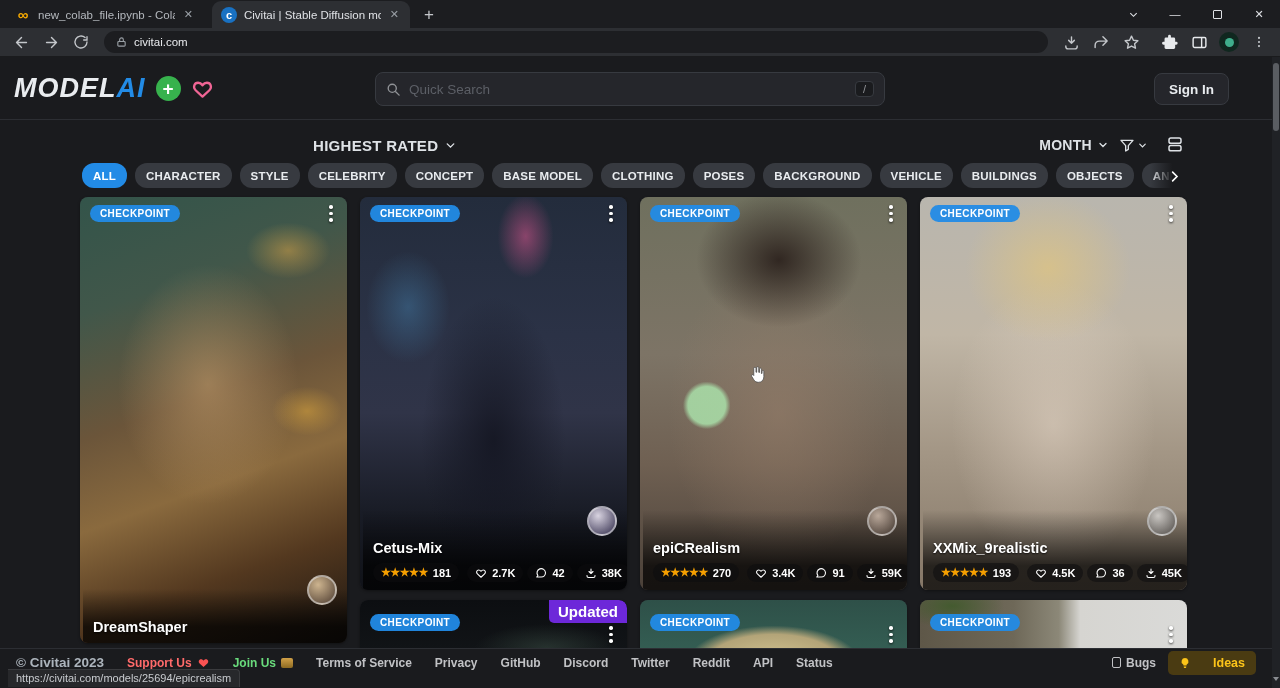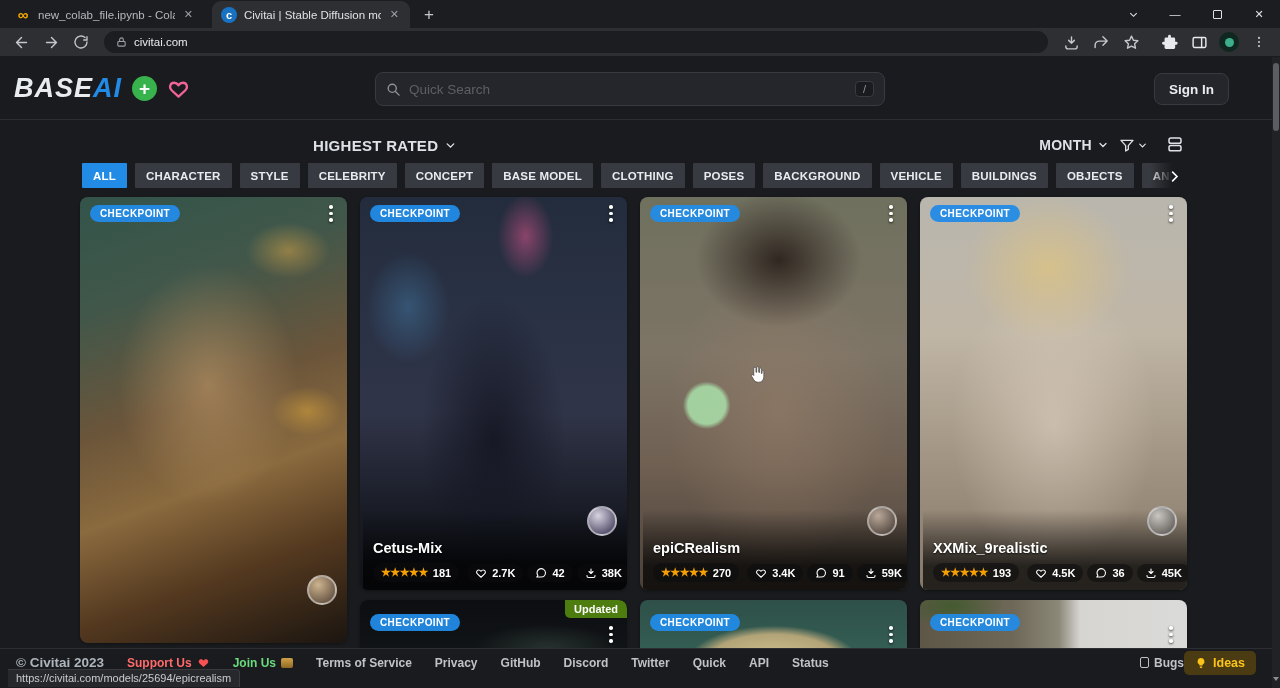--- a/index.html
+++ b/index.html
@@ -62,34 +62,34 @@
   .seg-item:first-child,.seg-item.on + .seg-item,.seg-item.on{border-left:none}
   .seg-item.on{background:#373a40;border-radius:6px;color:#fff;font-weight:700}
   .sortdd{position:absolute;left:313px;top:74px;height:28px;display:flex;align-items:center;gap:6px;
     color:#dee2e6;font-size:15px;font-weight:800;letter-spacing:.3px}
   .rightctrls{position:absolute;right:96px;top:74px;height:28px;display:flex;align-items:center;gap:10px;
     color:#dee2e6;font-size:14px;font-weight:800;letter-spacing:.3px}
 
   
   .chiprow{position:absolute;left:82px;top:106px;width:1098px;height:26px;overflow:hidden;
     display:flex;gap:8px;white-space:nowrap}
-  .chip{flex:0 0 auto;height:25px;display:flex;align-items:center;padding:4px 11px;border-radius:1px;
+  .chip{flex:0 0 auto;height:25px;display:flex;align-items:center;padding:4px 11px;border-radius:12px;
     background:#373a40;color:#e9ecef;font-size:11.5px;font-weight:700;letter-spacing:.2px}
   .chip.on{background:#228be6;color:#fff}
   .chipmore{position:absolute;left:1150px;top:106px;width:32px;height:26px;display:flex;align-items:center;
     justify-content:flex-end;color:#fff;background:linear-gradient(90deg,rgba(26,27,30,0),#1a1b1e 70%)}
 
   
   .card{position:absolute;width:267px;border-radius:8px;overflow:hidden;background:#25262b;
     box-shadow:0 1px 3px rgba(0,0,0,.4)}
   .cardimg{position:absolute;inset:0}
   .badge{position:absolute;top:8px;left:10px;background:rgba(34,139,230,.95);color:#fff;
     font-size:10px;font-weight:700;letter-spacing:.4px;padding:3px 10px;border-radius:10px;z-index:3}
   .badge.low{top:14px}
-  .updated{position:absolute;top:0;right:0;background:#4d7c0f;color:#fff;font-size:11px;font-weight:700;
+  .updated{position:absolute;top:0;right:0;background:#6d28d9;color:#fff;font-size:15px;font-weight:700;
     padding:3px 9px;border-radius:0 8px 0 5px;z-index:3}
   .dots{position:absolute;top:8px;right:9px;width:14px;display:flex;flex-direction:column;gap:3px;
     align-items:center;z-index:3;filter:drop-shadow(0 1px 1px rgba(0,0,0,.7))}
   .dots i{width:3.5px;height:3.5px;border-radius:50%;background:#fff;display:block}
   .dots.low{top:26px}
   .avatar{position:absolute;right:10px;width:30px;height:30px;border-radius:50%;z-index:3;
     border:2px solid rgba(230,230,230,.55);background:radial-gradient(circle at 35% 30%,#cdb48f,#6d5a48 75%)}
   .cardfoot{position:absolute;left:3px;right:0;bottom:0;padding:30px 10px 8px;z-index:2;
     background:linear-gradient(180deg,rgba(0,0,0,0),rgba(0,0,0,.72) 70%)}
   .cardtitle{color:#fff;font-size:14.5px;font-weight:700;margin-bottom:7px;
@@ -103,21 +103,21 @@
 
   
   .sitefooter{position:absolute;left:0;right:8px;top:591px;height:28px;background:#1a1b1e;
     border-top:1px solid #2c2e33;display:flex;align-items:center;gap:23px;padding:0 16px;z-index:5}
   .copyright{color:#adb5bd;font-size:13.5px;font-weight:700}
   .flink{color:#c1c2c5;font-size:12px;font-weight:600;display:flex;align-items:center;gap:5px}
   .flink.red{color:#ff6b6b}
   .flink.green{color:#69db7c}
   .joinicon{width:12px;height:10px;border-radius:2px;background:linear-gradient(#d2a148,#8d6a22)}
   .bugsq{width:9px;height:11px;border:1.5px solid #c1c2c5;border-radius:2px;display:inline-block}
-  .ideasbtn{display:flex;align-items:center;gap:6px;background:#4a3b12;
+  .ideasbtn{margin-left:12px;display:flex;align-items:center;gap:22px;background:#4a3b12;
     border-radius:5px;padding:5px 11px;color:#fcc419;font-size:12.5px;font-weight:700}
   .footright{margin-left:auto;display:flex;align-items:center}
 
   
   .statusbar{position:absolute;left:8px;bottom:1px;background:#27282b;border:1px solid #3a3b3e;border-left:0;
     border-bottom:0;border-radius:0 4px 0 0;padding:2px 8px 3px;color:#c8cbcf;font-size:11px;z-index:6}
   .scrollbar{position:absolute;top:0;right:0;width:8px;bottom:0;background:#202226;z-index:7}
   .scrollthumb{position:absolute;top:6px;left:1px;width:6px;height:68px;border-radius:3px;background:#5a5d62}
   .scrollarrow{position:absolute;bottom:3px;left:0;width:8px;height:8px;display:flex;justify-content:center}
   .scrollarrow i{width:0;height:0;border-left:3px solid transparent;border-right:3px solid transparent;
@@ -215,21 +215,21 @@
           <circle cx="12" cy="12" r="1.8"></circle>
           <circle cx="12" cy="19" r="1.8"></circle>
         </svg>
     </span>
   </div>
 
   <div class="page">
 
     <div class="siteheader">
       <div class="logo">
-        <span class="logotext"><span>BASE</span><b>AI</b></span>
+        <span class="logotext"><span>MODEL</span><b>AI</b></span>
         <span class="plusbtn">+</span>
         <span class="hearthdr">
           <svg width="23" height="23" viewBox="0 0 24 24" fill="none" stroke="#f06595" stroke-width="2.4" stroke-linejoin="round">
               <path d="M12 20.5l-7.2-6.7C1.8 10.9 3.3 6 7.4 6c2 0 3.6 1.2 4.6 2.6C13 7.2 14.6 6 16.6 6c4.1 0 5.6 4.9 2.6 7.8L12 20.5z"></path>
             </svg>
         </span>
       </div>
       <div class="searchbox">
         <svg width="15" height="15" viewBox="0 0 24 24" fill="none" stroke="#909296" stroke-width="2.2" stroke-linecap="round">
             <circle cx="10" cy="10" r="6.5"></circle>
@@ -298,20 +298,23 @@
         radial-gradient(50px 35px at 85% 48%, rgba(225,170,60,.5), transparent 70%),
         radial-gradient(120px 160px at 48% 42%, rgba(200,160,110,.55), transparent 75%),
         linear-gradient(160deg,#33544a 0%,#41574a 22%,#6b553a 45%,#8a6a3e 62%,#53381f 80%,#1b1510 100%)"></div>
       <span class="badge">CHECKPOINT</span>
       <span class="dots">
           <i></i>
           <i></i>
           <i></i>
         </span>
       <span class="avatar" style="bottom:38px"></span>
+      <div class="cardfoot">
+        <div class="cardtitle" style="margin-bottom:0">DreamShaper</div>
+      </div>
     </div>
 
     <div class="card" style="left:360px;top:140px;height:393px">
       <div class="cardimg" style="background:
         radial-gradient(40px 60px at 62% 10%, rgba(235,90,150,.5), transparent 70%),
         radial-gradient(60px 80px at 18% 28%, rgba(90,190,255,.25), transparent 70%),
         radial-gradient(90px 180px at 50% 62%, rgba(20,22,34,.9), transparent 80%),
         linear-gradient(180deg,#232c3c 0%,#2b3246 35%,#303448 55%,#191c26 80%,#101218 100%)"></div>
       <span class="badge">CHECKPOINT</span>
       <span class="dots">
@@ -482,21 +485,21 @@
       </span>
       <span class="flink green">
         <span>Join Us</span>
         <span class="joinicon"></span>
       </span>
       <span class="flink">Terms of Service</span>
       <span class="flink">Privacy</span>
       <span class="flink">GitHub</span>
       <span class="flink">Discord</span>
       <span class="flink">Twitter</span>
-      <span class="flink">Quick</span>
+      <span class="flink">Reddit</span>
       <span class="flink">API</span>
       <span class="flink">Status</span>
       <span class="footright">
         <span class="flink">
           <span class="bugsq"></span>
           <span>Bugs</span>
         </span>
         <span class="ideasbtn">
           <svg width="12" height="12" viewBox="0 0 24 24" fill="#fcc419">
               <path d="M12 2a7 7 0 0 0-4 12.7c.6.5 1 1.3 1 2.3h6c0-1 .4-1.8 1-2.3A7 7 0 0 0 12 2zM9.5 19h5v1.2a1.8 1.8 0 0 1-1.8 1.8h-1.4a1.8 1.8 0 0 1-1.8-1.8V19z"></path>

